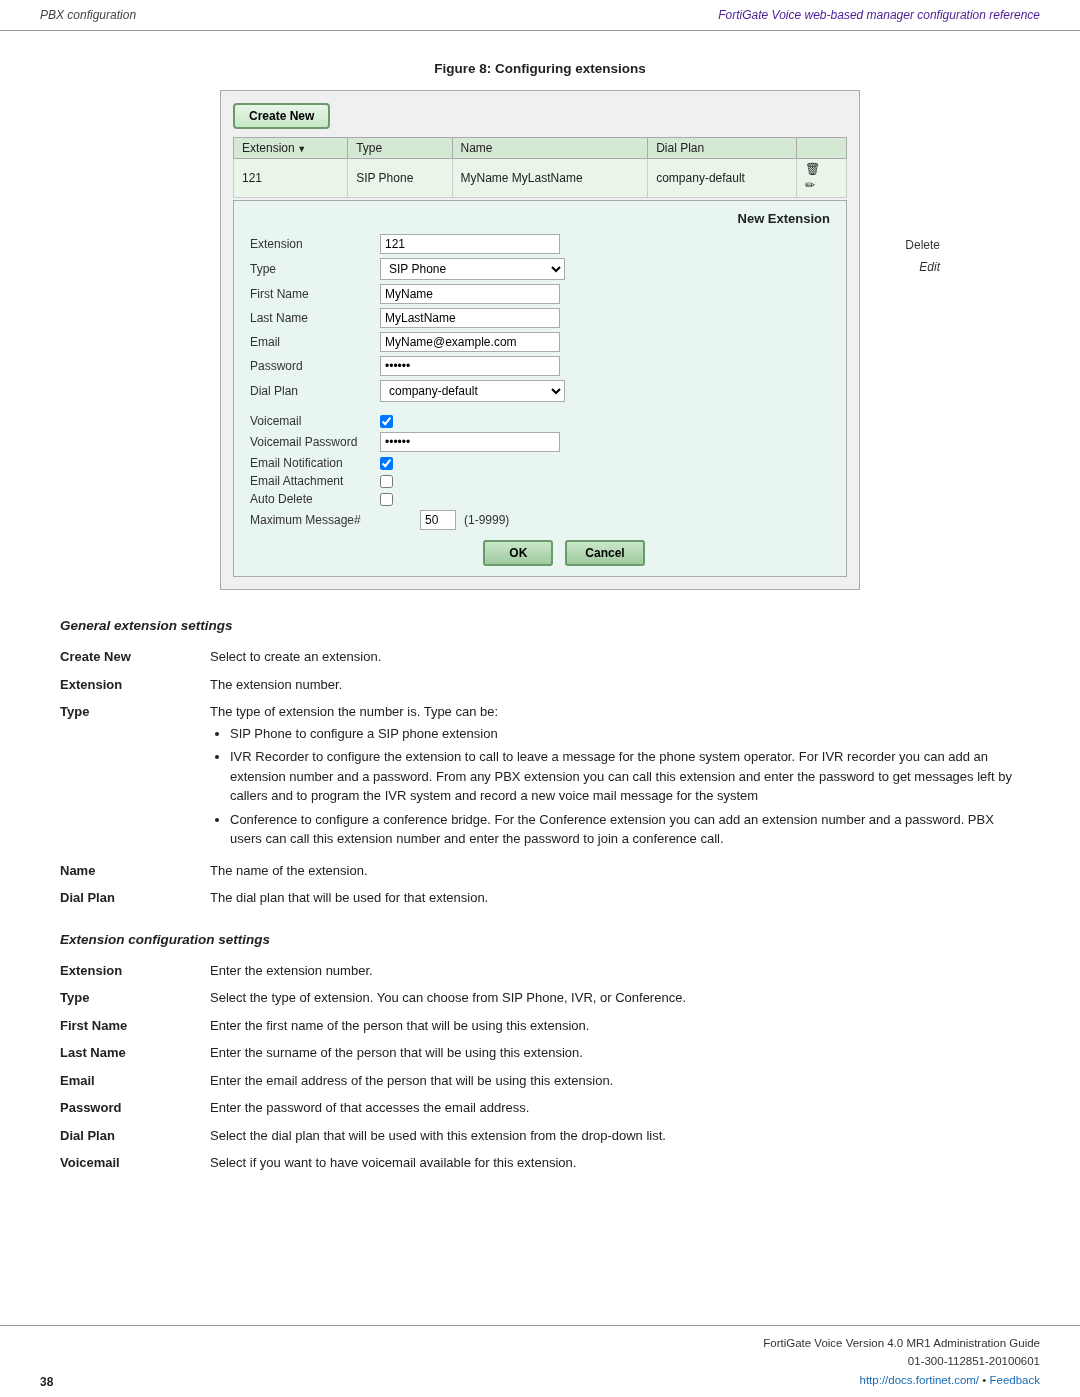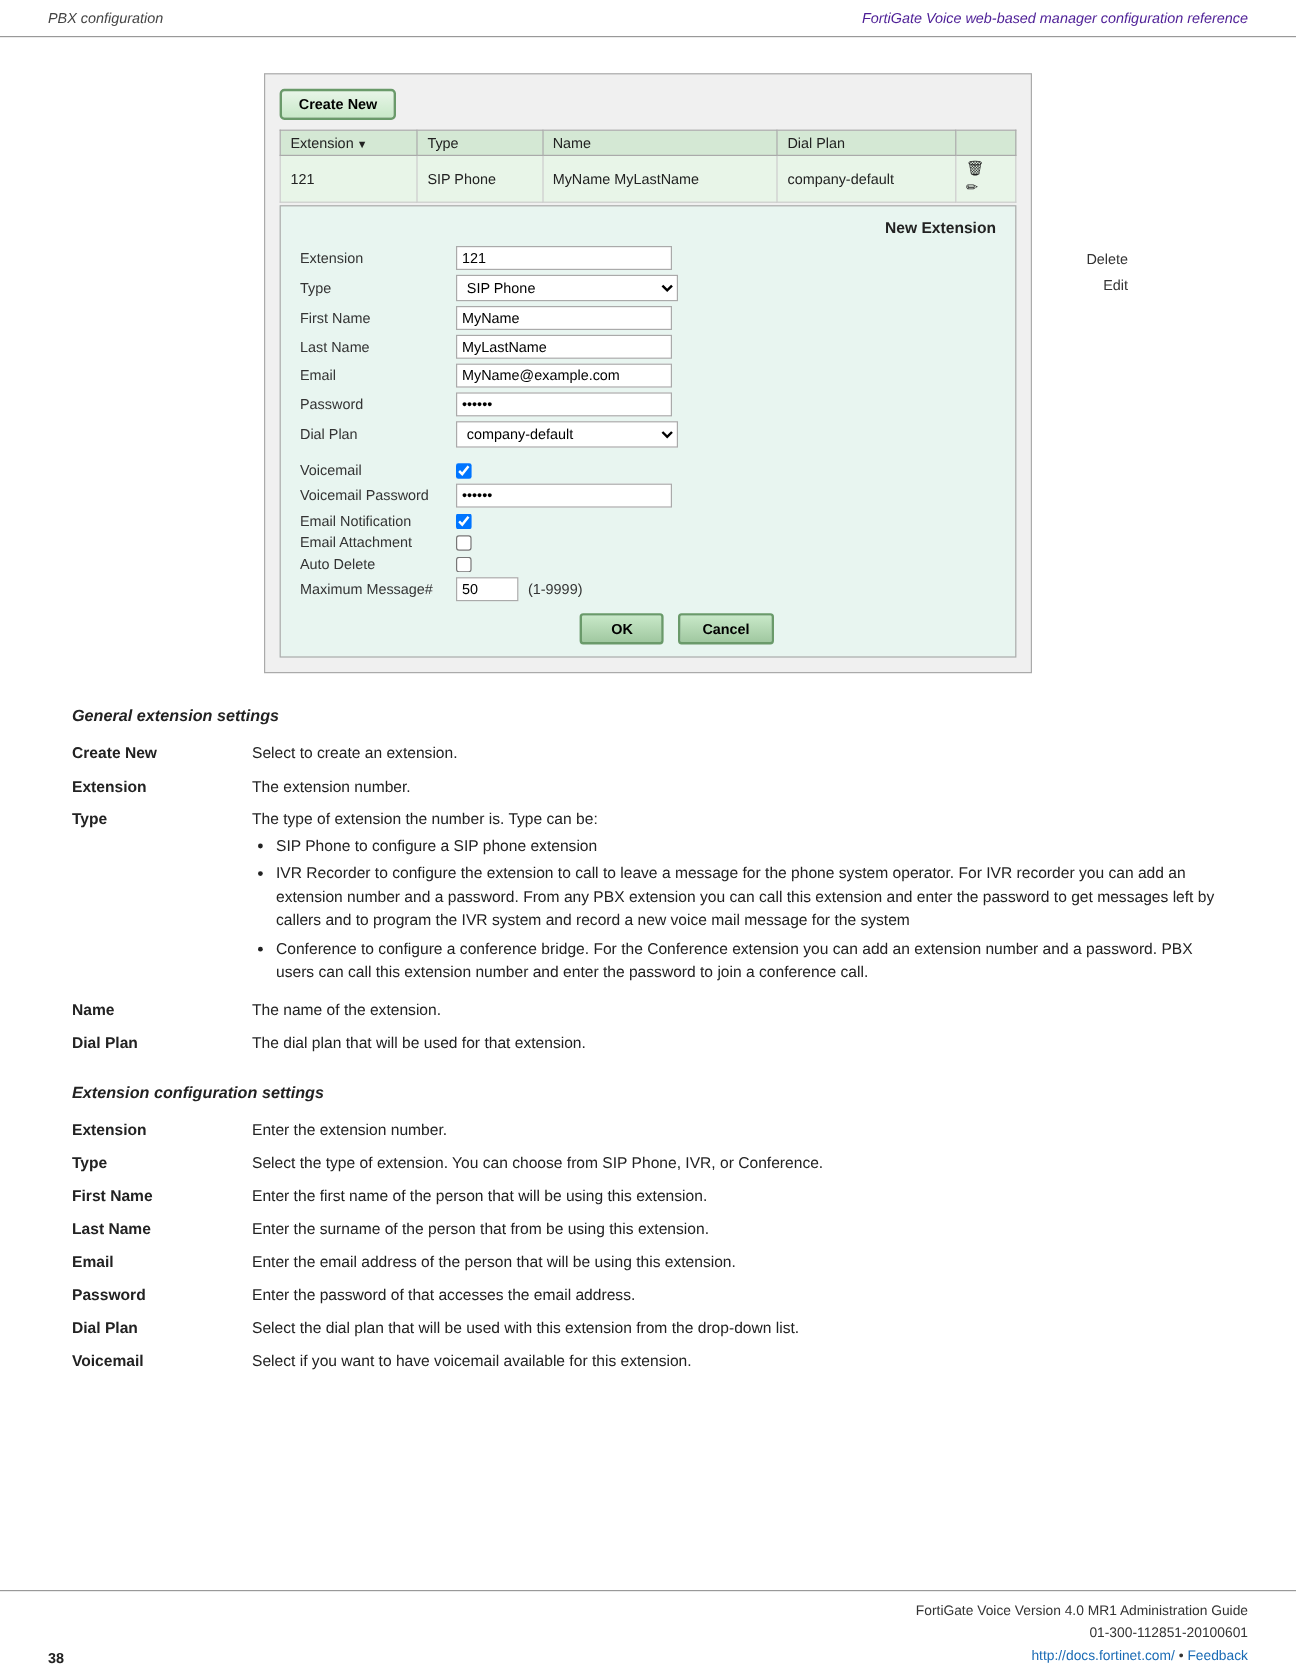--- a/index.html
+++ b/index.html
@@ -177,21 +177,21 @@
       max-width: 640px;
       margin: 0 auto 28px auto;
     }
     .side-label {
       position: absolute;
       right: -80px;
       font-size: 12px;
       color: #333;
     }
     .delete-label { top: 148px; }
-    .edit-label { top: 170px; }
+    .edit-label { top: 170px; font-style: italic; }
 
     
     .arrow-svg {
       position: absolute;
       left: 190px;
       top: 110px;
     }
 
     
     .desc-section {
@@ -281,20 +281,21 @@
 </head>
 <body>
 
 <div class="page-header">
   <span class="left">PBX configuration</span>
   <span class="right">FortiGate Voice web-based manager configuration reference</span>
 </div>
 
 <div class="page-content">
 
+  <div class="figure-caption">Figure 8: Configuring extensions</div>
 
   <div class="screenshot-wrapper">
 
     <span class="side-label delete-label">Delete</span>
     <span class="side-label edit-label">Edit</span>
 
     <svg class="arrow-svg" width="60" height="40">
       <defs>
         <marker id="arrowhead" markerWidth="6" markerHeight="6" refX="3" refY="3" orient="auto">
           <polygon points="0 0, 6 3, 0 6" fill="#333"></polygon>
@@ -390,21 +391,21 @@
         <div class="form-row checkbox-row">
           <span class="form-label">Email Attachment</span>
           <input type="checkbox" style="">
         </div>
         <div class="form-row checkbox-row">
           <span class="form-label">Auto Delete</span>
           <input type="checkbox" style="">
         </div>
         <div class="form-row">
           <span class="form-label">Maximum Message#</span>
-          <input class="form-input" type="text" value="50" style="width: 52px; margin-right: 8px;">
+          <input class="form-input" type="text" value="50" style="width: 36px; margin-right: 8px; margin-left: 40px;">
           <span style="font-size:12px; color:#333;">(1-9999)</span>
         </div>
 
         <div class="form-buttons">
           <button class="ok-btn">OK</button>
           <button class="cancel-btn">Cancel</button>
         </div>
       </div>
 
     </div>
@@ -453,21 +454,21 @@
           <tr>
     <td><strong>Type</strong></td>
     <td>Select the type of extension. You can choose from SIP Phone, IVR, or Conference.</td>
   </tr>
           <tr>
     <td><strong>First Name</strong></td>
     <td>Enter the first name of the person that will be using this extension.</td>
   </tr>
           <tr>
     <td><strong>Last Name</strong></td>
-    <td>Enter the surname of the person that from be using this extension.</td>
+    <td>Enter the surname of the person that will be using this extension.</td>
   </tr>
           <tr>
     <td><strong>Email</strong></td>
     <td>Enter the email address of the person that will be using this extension.</td>
   </tr>
           <tr>
     <td><strong>Password</strong></td>
     <td>Enter the password of that accesses the email address.</td>
   </tr>
           <tr>

